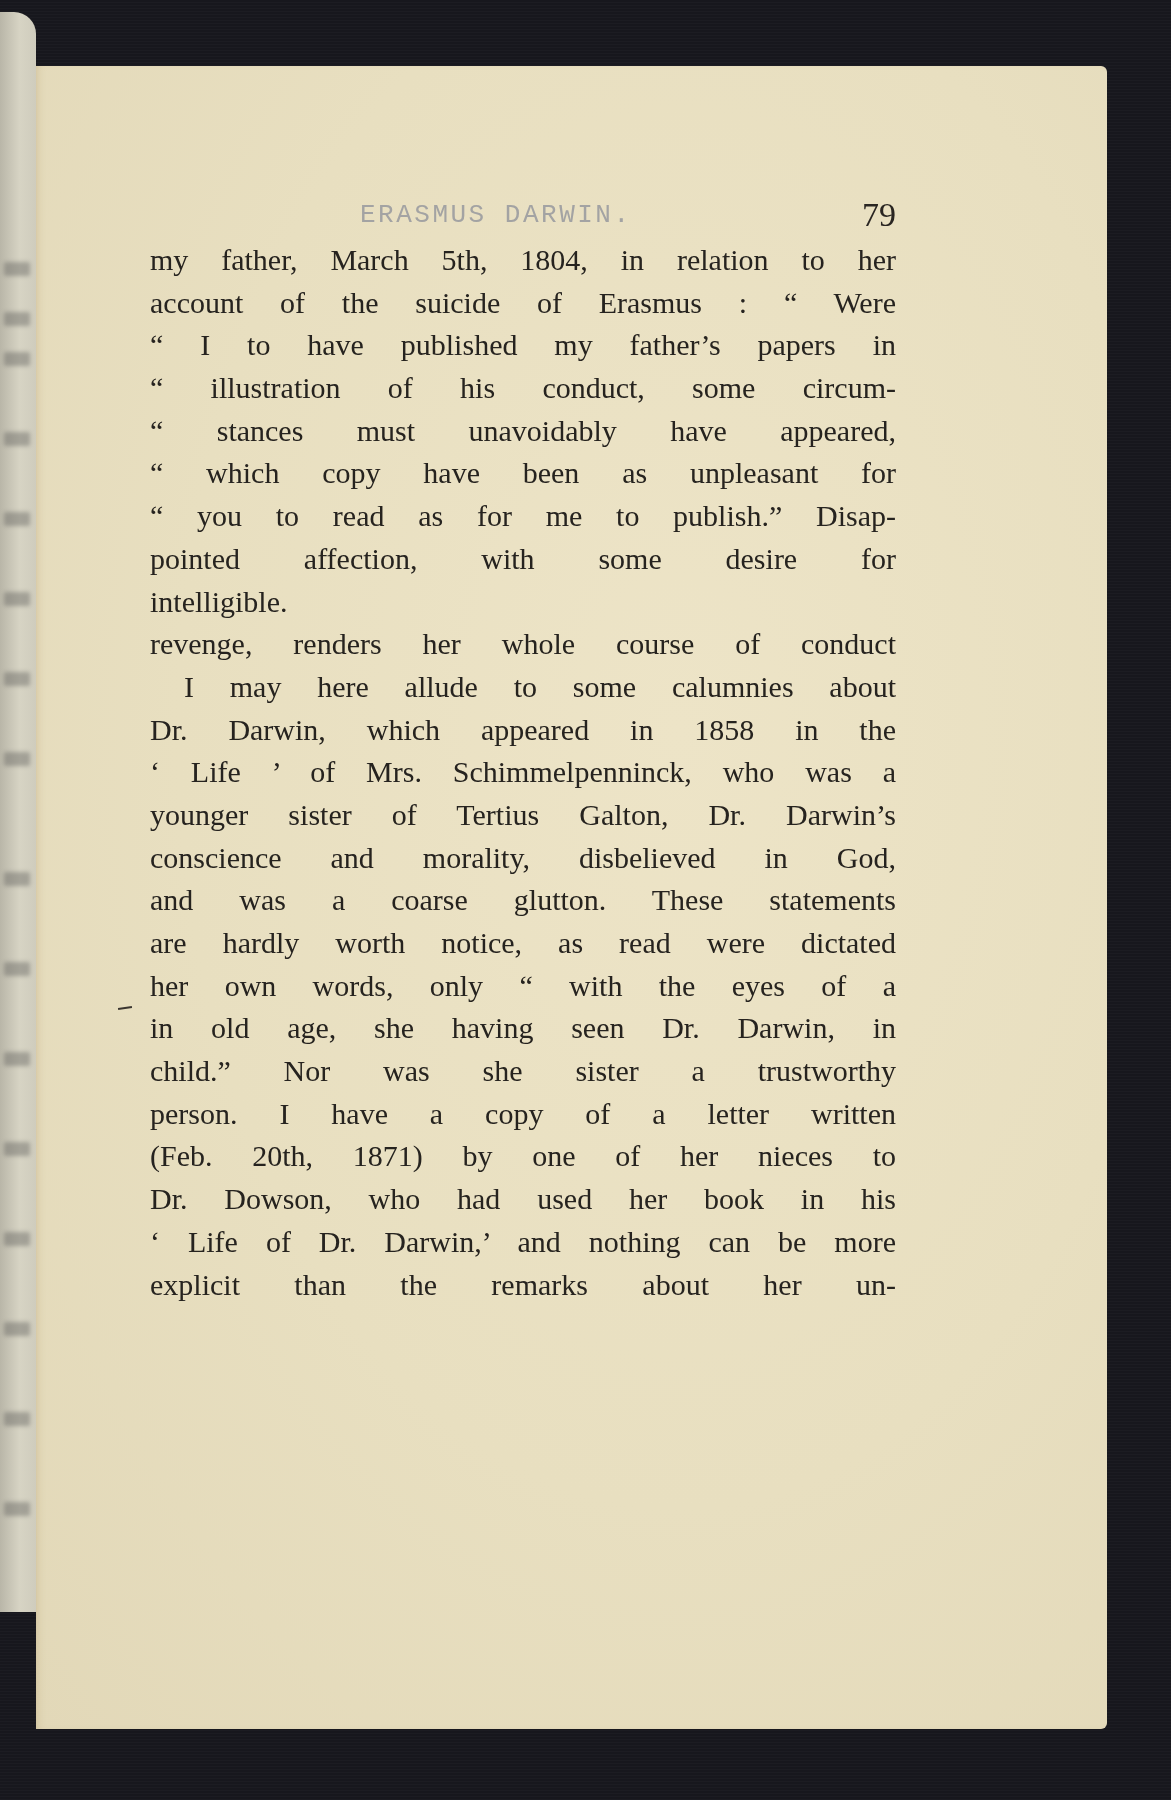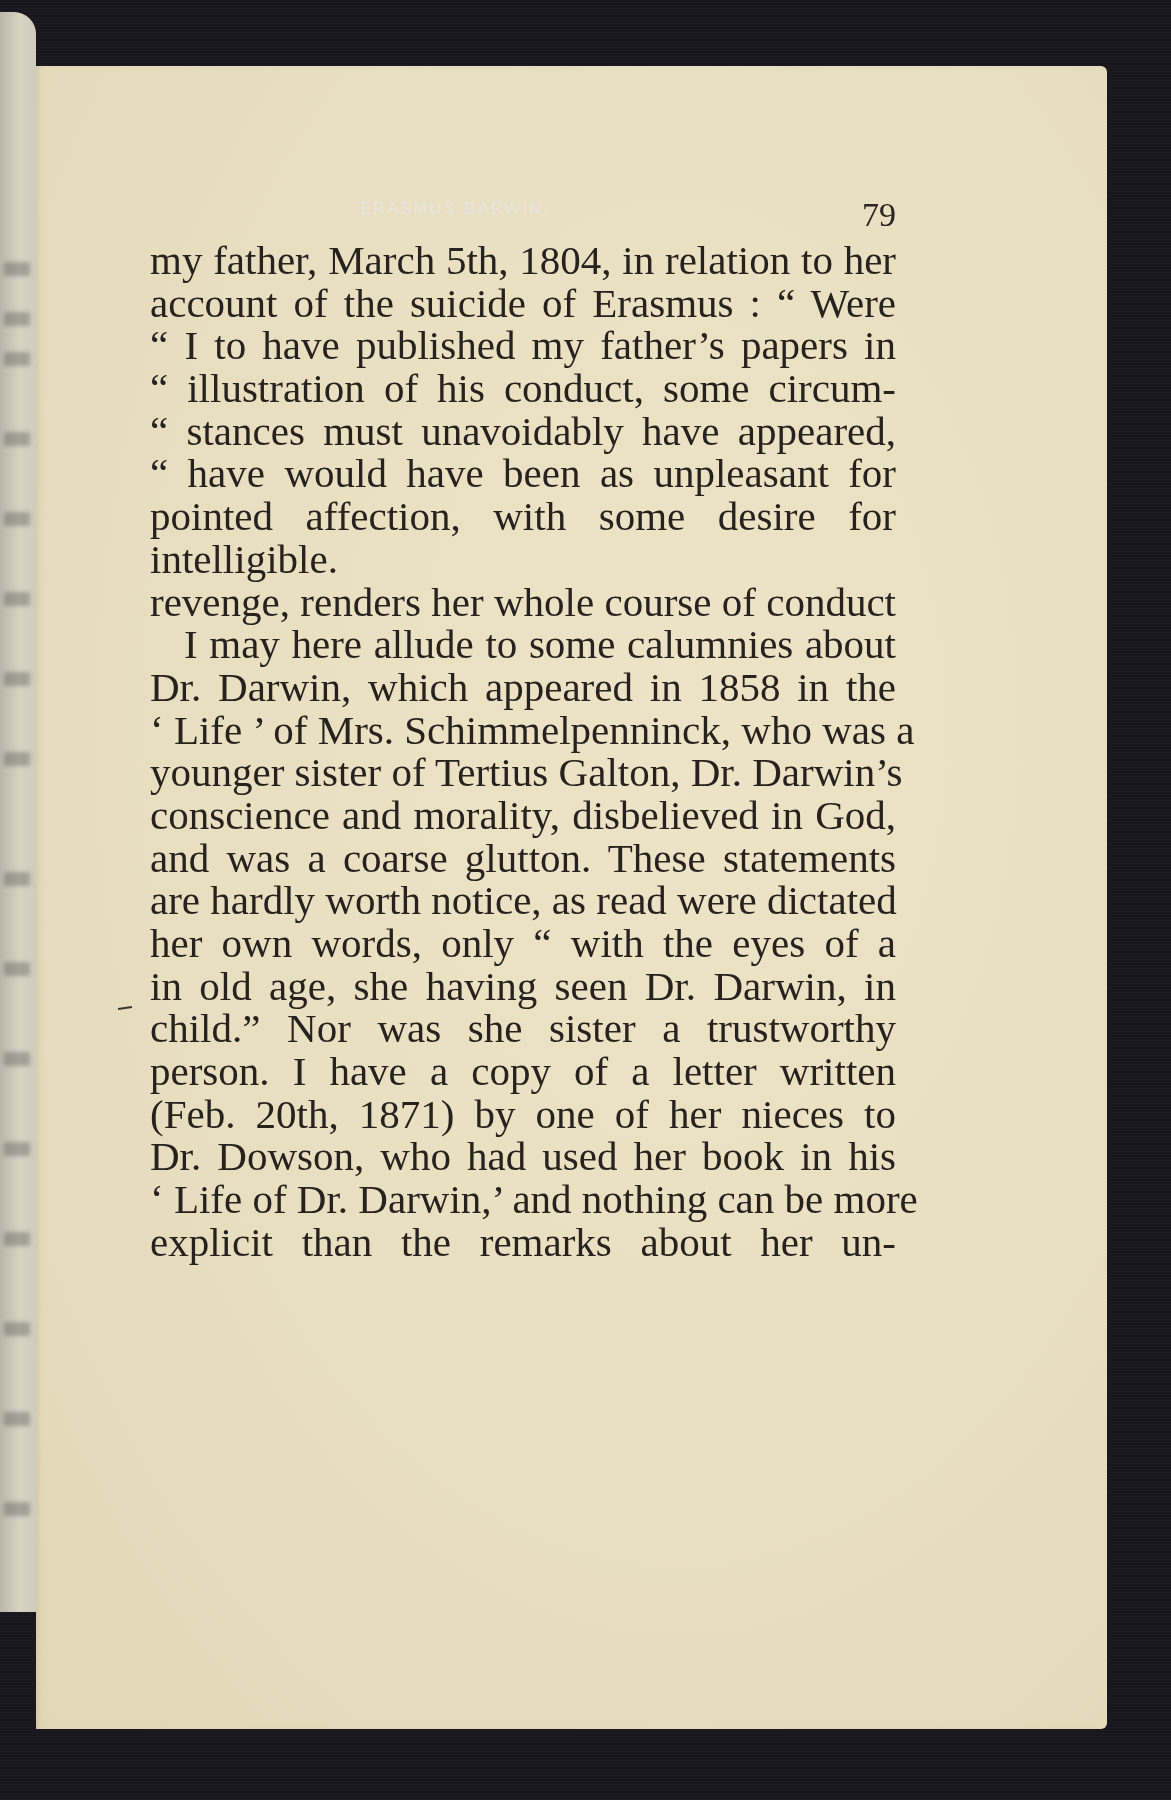--- a/index.html
+++ b/index.html
@@ -30,32 +30,32 @@
       radial-gradient(ellipse at 60% 40%, #ede4c7 0%, #e8dfc0 55%, #e2d8b8 100%);
     border-top-right-radius:6px;
     border-bottom-right-radius:6px;
     box-shadow: inset 6px 0 10px -6px rgba(160,130,80,0.35);
   }
   .running-head {
     position:absolute; left:360px; top:200px; width:540px; height:40px;
   }
   .running-title {
     position:absolute; left:0; top:0;
-    font-family:Liberation Sans, sans-serif;
-    font-size:16px; letter-spacing:2.5px; color:#e5e5e5;
+    font-family:Liberation Mono, monospace;
+    font-size:26px; letter-spacing:2.5px; color:#a3a3a3;
   }
   .page-number {
     position:absolute; right:4px; top:-4px;
     font-family:"Liberation Serif", serif;
     font-size:34px; color:#2a2622;
   }
   .text-block {
     position:absolute; left:150px; top:239px; width:746px;
     font-family:"Liberation Serif", serif;
-    font-size:41px; color:#26231f;
+    font-size:30px; color:#26231f;
   }
   .line {
     display:block; height:42.7px; line-height:42.7px;
     text-align:justify; text-align-last:justify; white-space:nowrap;
   }
   .line.last { text-align-last:left; }
   .line.indent { padding-left:34px; }
   .margin-mark {
     position:absolute; left:118px; top:1007px; width:14px; height:2px;
     background:#3a3530; transform:rotate(-8deg);
@@ -94,21 +94,22 @@
 
 <div class="margin-mark"></div>
 
 <div class="text-block">
   <div>
     <span class="line">my father, March 5th, 1804, in relation to her</span>
     <span class="line">account of the suicide of Erasmus : “ Were</span>
     <span class="line">“ I to have published my father’s papers in</span>
     <span class="line">“ illustration of his conduct, some circum-</span>
     <span class="line">“ stances must unavoidably have appeared,</span>
-    <span class="line">“ have would have been as unpleasant for</span>
+    <span class="line">“ which copy have been as unpleasant for</span>
+    <span class="line">“ you to read as for me to publish.” Disap-</span>
     <span class="line">pointed affection, with some desire for</span>
     <span class="line last">intelligible.</span>
     <span class="line">revenge, renders her whole course of conduct</span>
   </div>
   <div>
     <span class="line indent">I may here allude to some calumnies about</span>
     <span class="line">Dr. Darwin, which appeared in 1858 in the</span>
     <span class="line">‘ Life ’ of Mrs. Schimmelpenninck, who was a</span>
     <span class="line">younger sister of Tertius Galton, Dr. Darwin’s</span>
     <span class="line">conscience and morality, disbelieved in God,</span>

